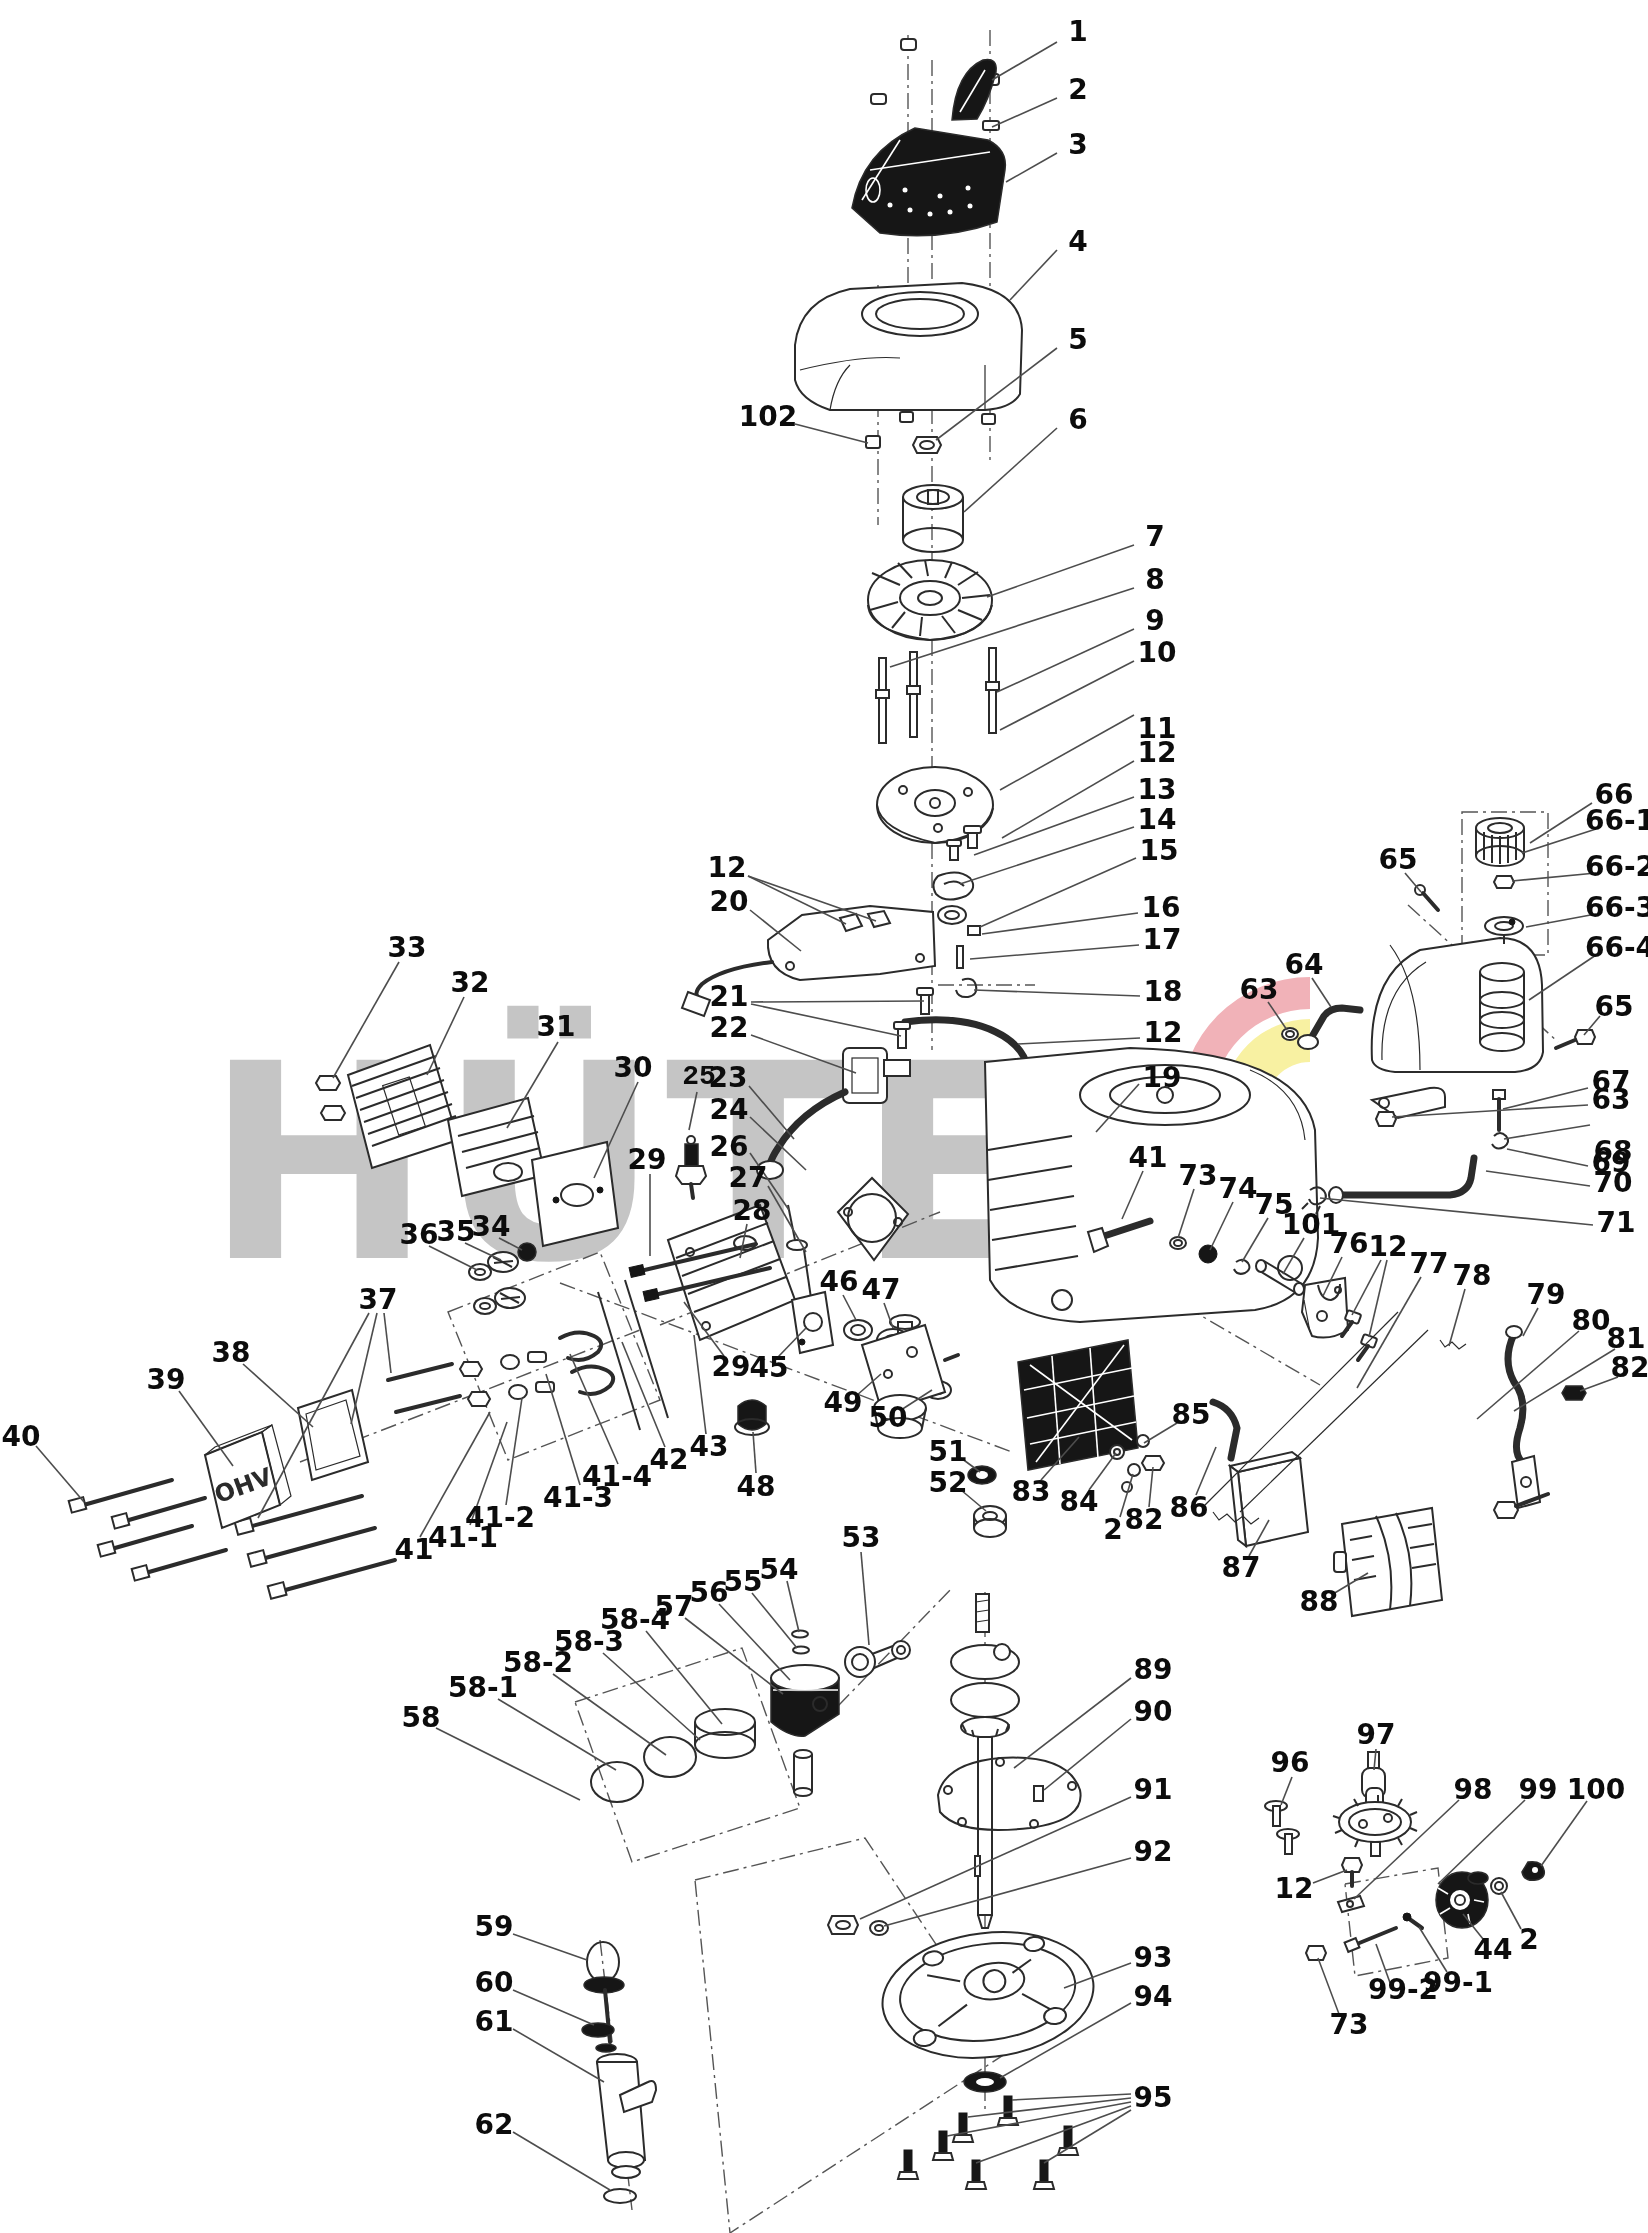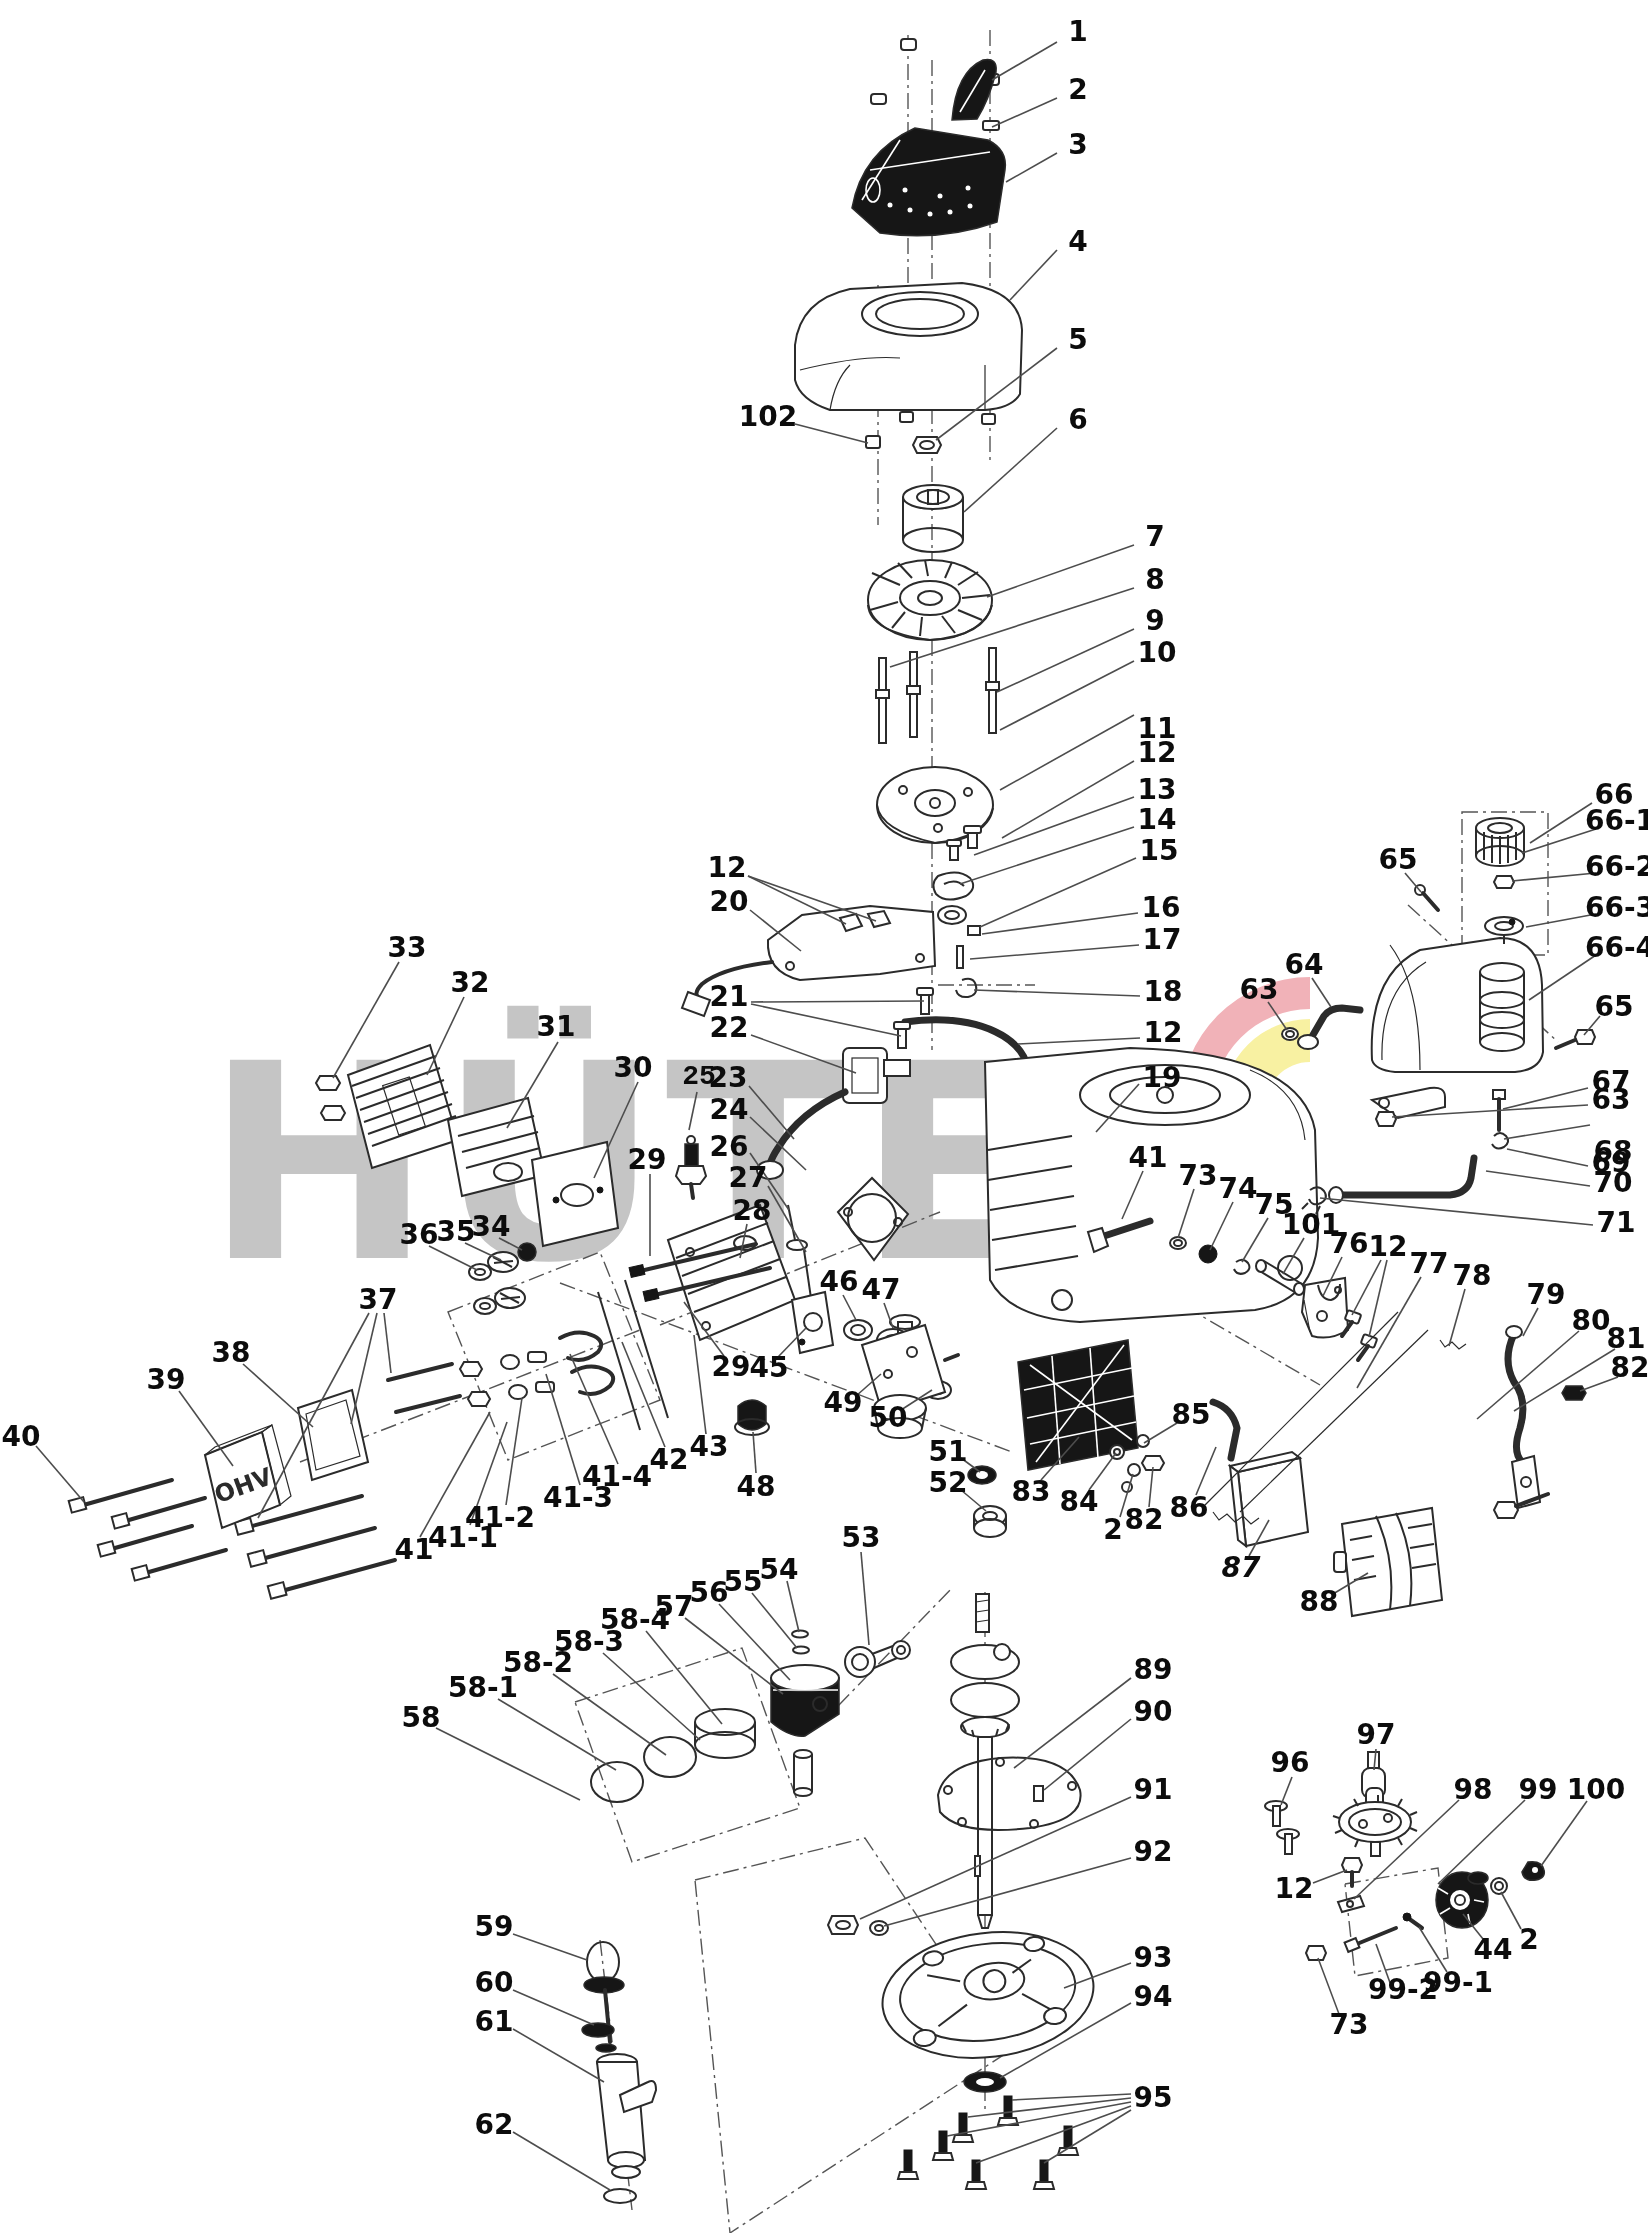--- a/index.html
+++ b/index.html
@@ -928,21 +928,21 @@
       <div class="callout" style="left: 1546px; top: 1295px;">79</div>
       <div class="callout" style="left: 1591px; top: 1321px;">80</div>
       <div class="callout" style="left: 1626px; top: 1339px;">81</div>
       <div class="callout" style="left: 1630px; top: 1368px;">82</div>
       <div class="callout" style="left: 1031px; top: 1492px;">83</div>
       <div class="callout" style="left: 1079px; top: 1502px;">84</div>
       <div class="callout" style="left: 1113px; top: 1530px;">2</div>
       <div class="callout" style="left: 1144px; top: 1520px;">82</div>
       <div class="callout" style="left: 1191px; top: 1415px;">85</div>
       <div class="callout" style="left: 1189px; top: 1508px;">86</div>
-      <div class="callout" style="left: 1241px; top: 1568px; font-style: italic;">87</div>
+      <div class="callout" style="left: 1241px; top: 1568px;">87</div>
       <div class="callout" style="left: 1319px; top: 1602px;">88</div>
       <div class="callout" style="left: 1614px; top: 795px;">66</div>
       <div class="callout" style="left: 1620px; top: 821px;">66-1</div>
       <div class="callout" style="left: 1620px; top: 867px;">66-2</div>
       <div class="callout" style="left: 1620px; top: 908px;">66-3</div>
       <div class="callout" style="left: 1620px; top: 948px;">66-4</div>
       <div class="callout" style="left: 1398px; top: 860px;">65</div>
       <div class="callout" style="left: 1614px; top: 1007px;">65</div>
       <div class="callout" style="left: 1304px; top: 965px;">64</div>
       <div class="callout" style="left: 1259px; top: 990px;">63</div>

